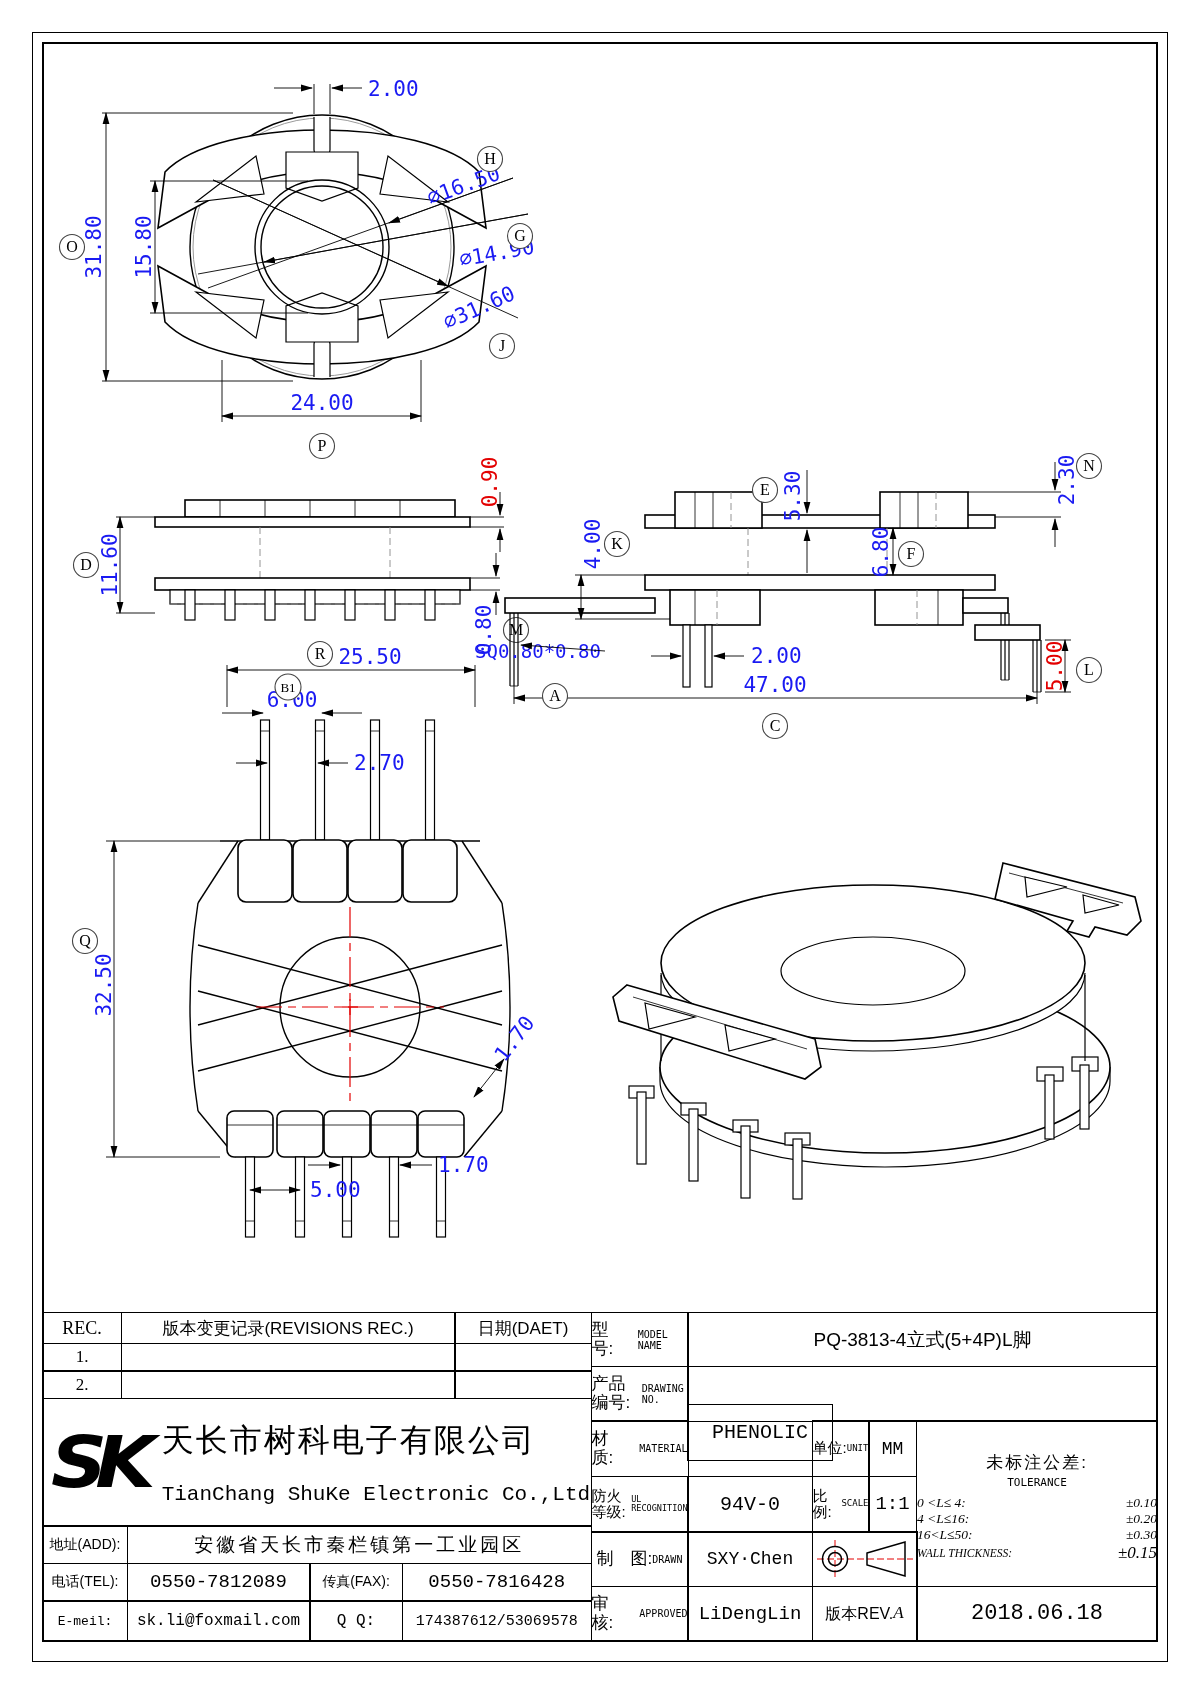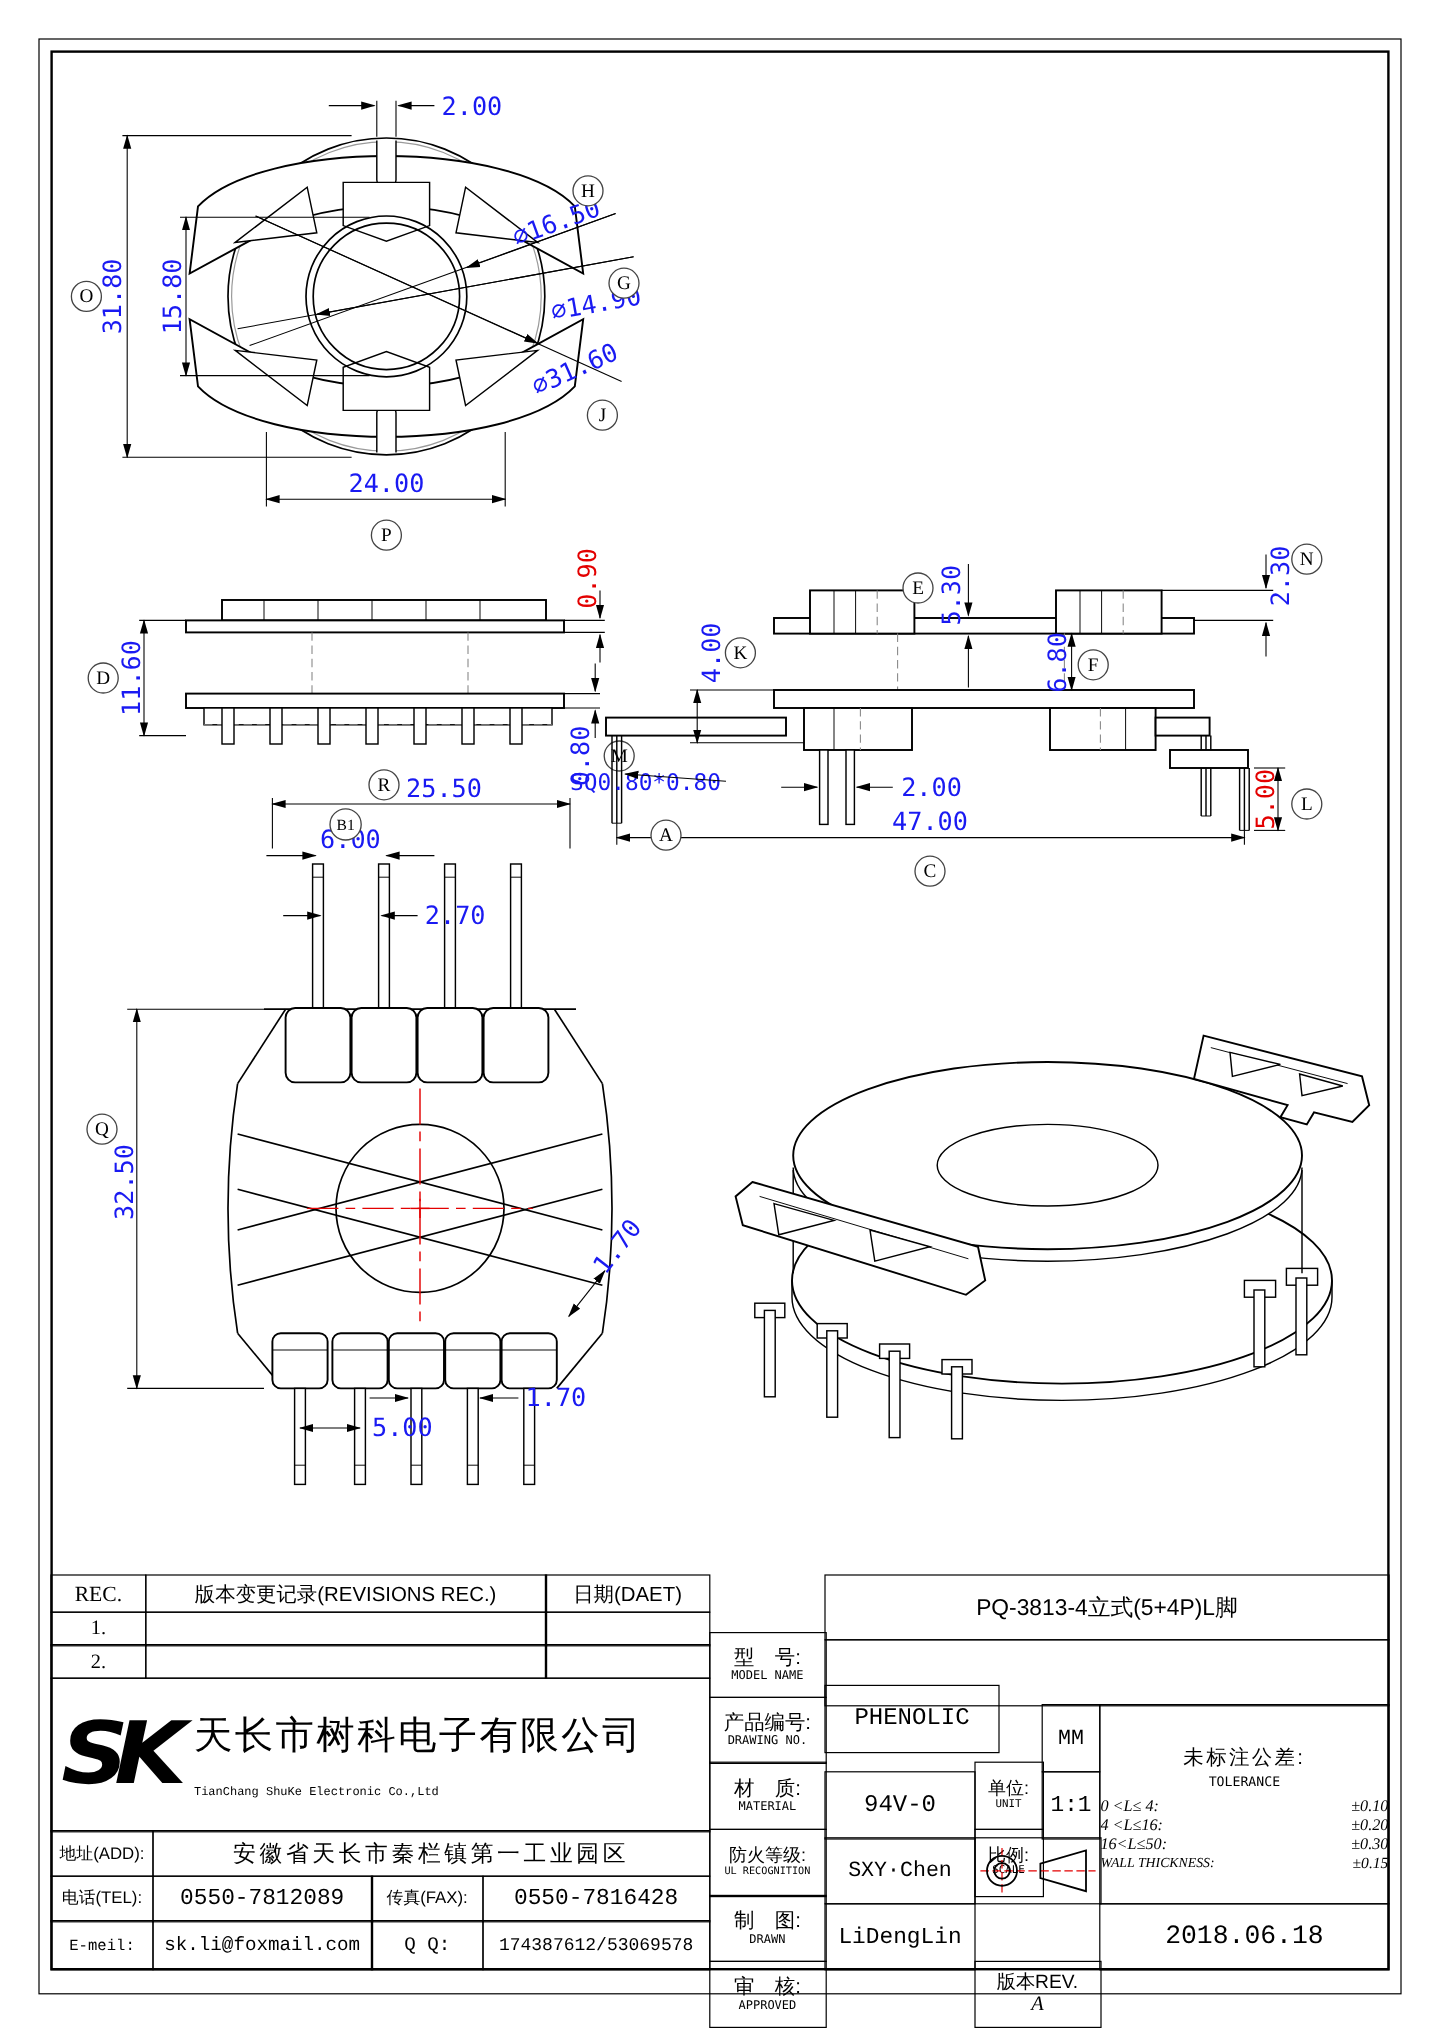--- a/index.html
+++ b/index.html
@@ -19,21 +19,21 @@
   .bt{fill:#1a1af2;font-family:"DejaVu Sans Mono",monospace;font-size:21px;}
   .rt{fill:#e30000;font-family:"DejaVu Sans Mono",monospace;font-size:21px;}
   .bl{fill:#000;font-family:"Liberation Serif",serif;font-size:16px;}
   .bcir{stroke:#444;stroke-width:1.1;fill:#fff;}
   
   .tb{position:absolute;left:42px;top:1312px;width:1116px;height:330px;}
   .c{position:absolute;border:1.5px solid #000;box-sizing:border-box;display:flex;
      align-items:center;justify-content:center;overflow:hidden;}
   .cn{font-size:17px;color:#000;}
   .en{font-size:10px;color:#000;font-family:"DejaVu Sans Mono",monospace;}
-  .lblcol{flex-direction:column;line-height:1.1;margin-top:48px;}
+  .lblcol{flex-direction:row;line-height:1.1;}
   .mono{font-family:"Liberation Mono",monospace;}
   .serif{font-family:"Liberation Serif",serif;}
   .tolrow{display:flex;justify-content:space-between;width:100%;padding:0 8px;
           font-family:"Liberation Serif",serif;font-style:italic;font-size:13.5px;}
   .logo-sk{font-family:"DejaVu Sans",sans-serif;font-weight:900;font-style:italic;
            font-size:78px;letter-spacing:-12px;line-height:1;transform:scaleY(.92);}
 </style>
 </head>
 <body>
 
@@ -365,21 +365,21 @@
     <div class="c" style="left:78.5px;top:30.5px;width:335px;height:29px"></div>
     <div class="c" style="left:412px;top:30.5px;width:138px;height:29px"></div>
     <div class="c serif" style="left:0;top:58px;width:80px;height:29px;font-size:17px">2.</div>
     <div class="c" style="left:78.5px;top:58px;width:335px;height:29px"></div>
     <div class="c" style="left:412px;top:58px;width:138px;height:29px"></div>
 
     <div class="c" style="left:0;top:85.5px;width:550px;height:129px;justify-content:flex-start;padding-left:8px">
       <div class="logo-sk">SK</div>
       <div style="margin-left:18px;display:flex;flex-direction:column;">
         <div style="font-size:32px;letter-spacing:2px;">天长市树科电子有限公司</div>
-        <div class="mono" style="font-size:10px;margin-top:20px;">TianChang ShuKe Electronic Co.,Ltd</div>
+        <div class="mono" style="font-size:21px;margin-top:20px;">TianChang ShuKe Electronic Co.,Ltd</div>
       </div>
     </div>
 
     <div class="c" style="left:0;top:213px;width:86px;height:39px;font-size:14px">地址(ADD):</div>
     <div class="c" style="left:84.5px;top:213px;width:465.5px;height:39px;font-size:19px;letter-spacing:3px">安徽省天长市秦栏镇第一工业园区</div>
     <div class="c" style="left:0;top:250.5px;width:86px;height:39px;font-size:14px">电话(TEL):</div>
     <div class="c mono" style="left:84.5px;top:250.5px;width:184px;height:39px;font-size:19px">0550-7812089</div>
     <div class="c" style="left:267px;top:250.5px;width:94px;height:39px;font-size:14px">传真(FAX):</div>
     <div class="c mono" style="left:359.5px;top:250.5px;width:190.5px;height:39px;font-size:19px">0550-7816428</div>
     <div class="c mono" style="left:0;top:288px;width:86px;height:42px;font-size:13px">E-meil:</div>
@@ -456,17 +456,17 @@
       <div class="tolrow">
         <span>4 &lt;L≤16:</span>
         <span>±0.20</span>
       </div>
       <div class="tolrow">
         <span>16&lt;L≤50:</span>
         <span>±0.30</span>
       </div>
       <div class="tolrow" style="font-size:11.5px;align-items:center">
         <span>WALL THICKNESS:</span>
-        <span style="font-size:13px">±0.15</span>
+        <span style="font-size:17px">±0.15</span>
       </div>
     </div>
   </div>
 </div>
 
 </body></html>

